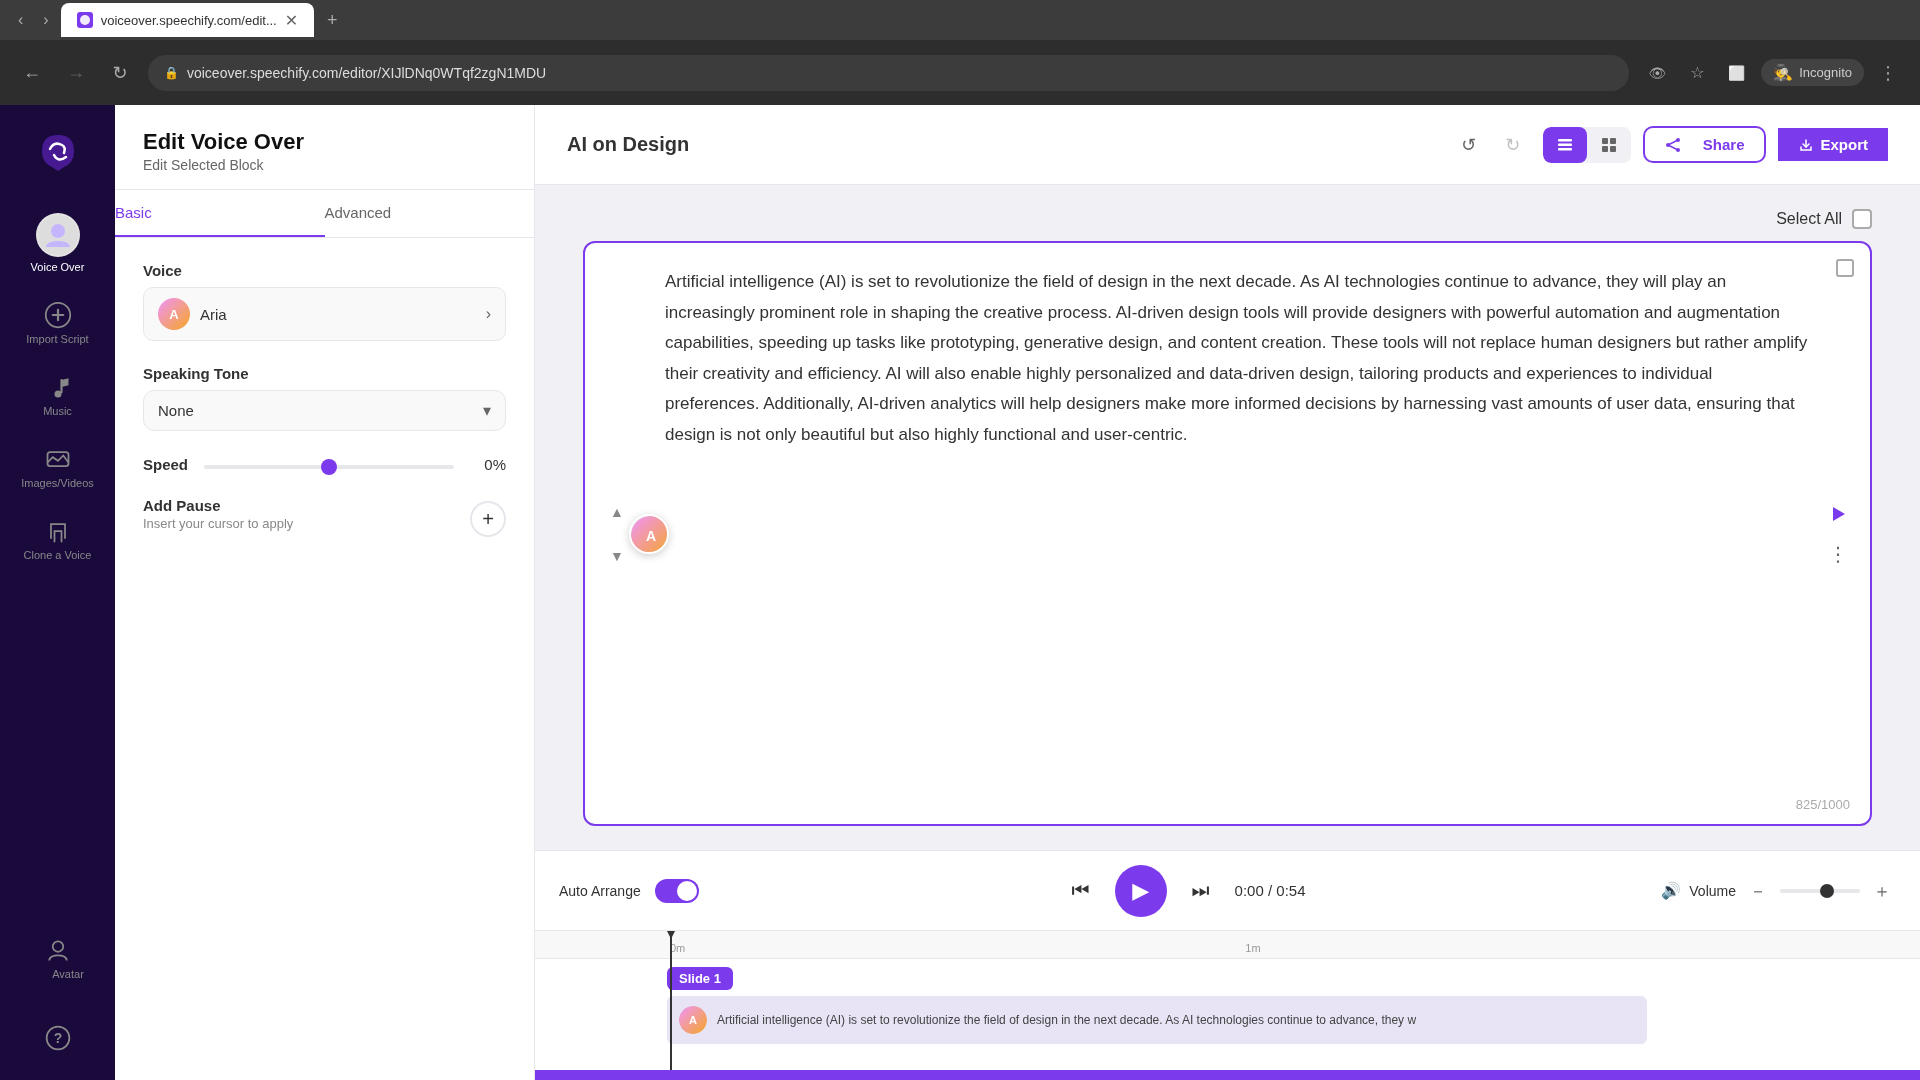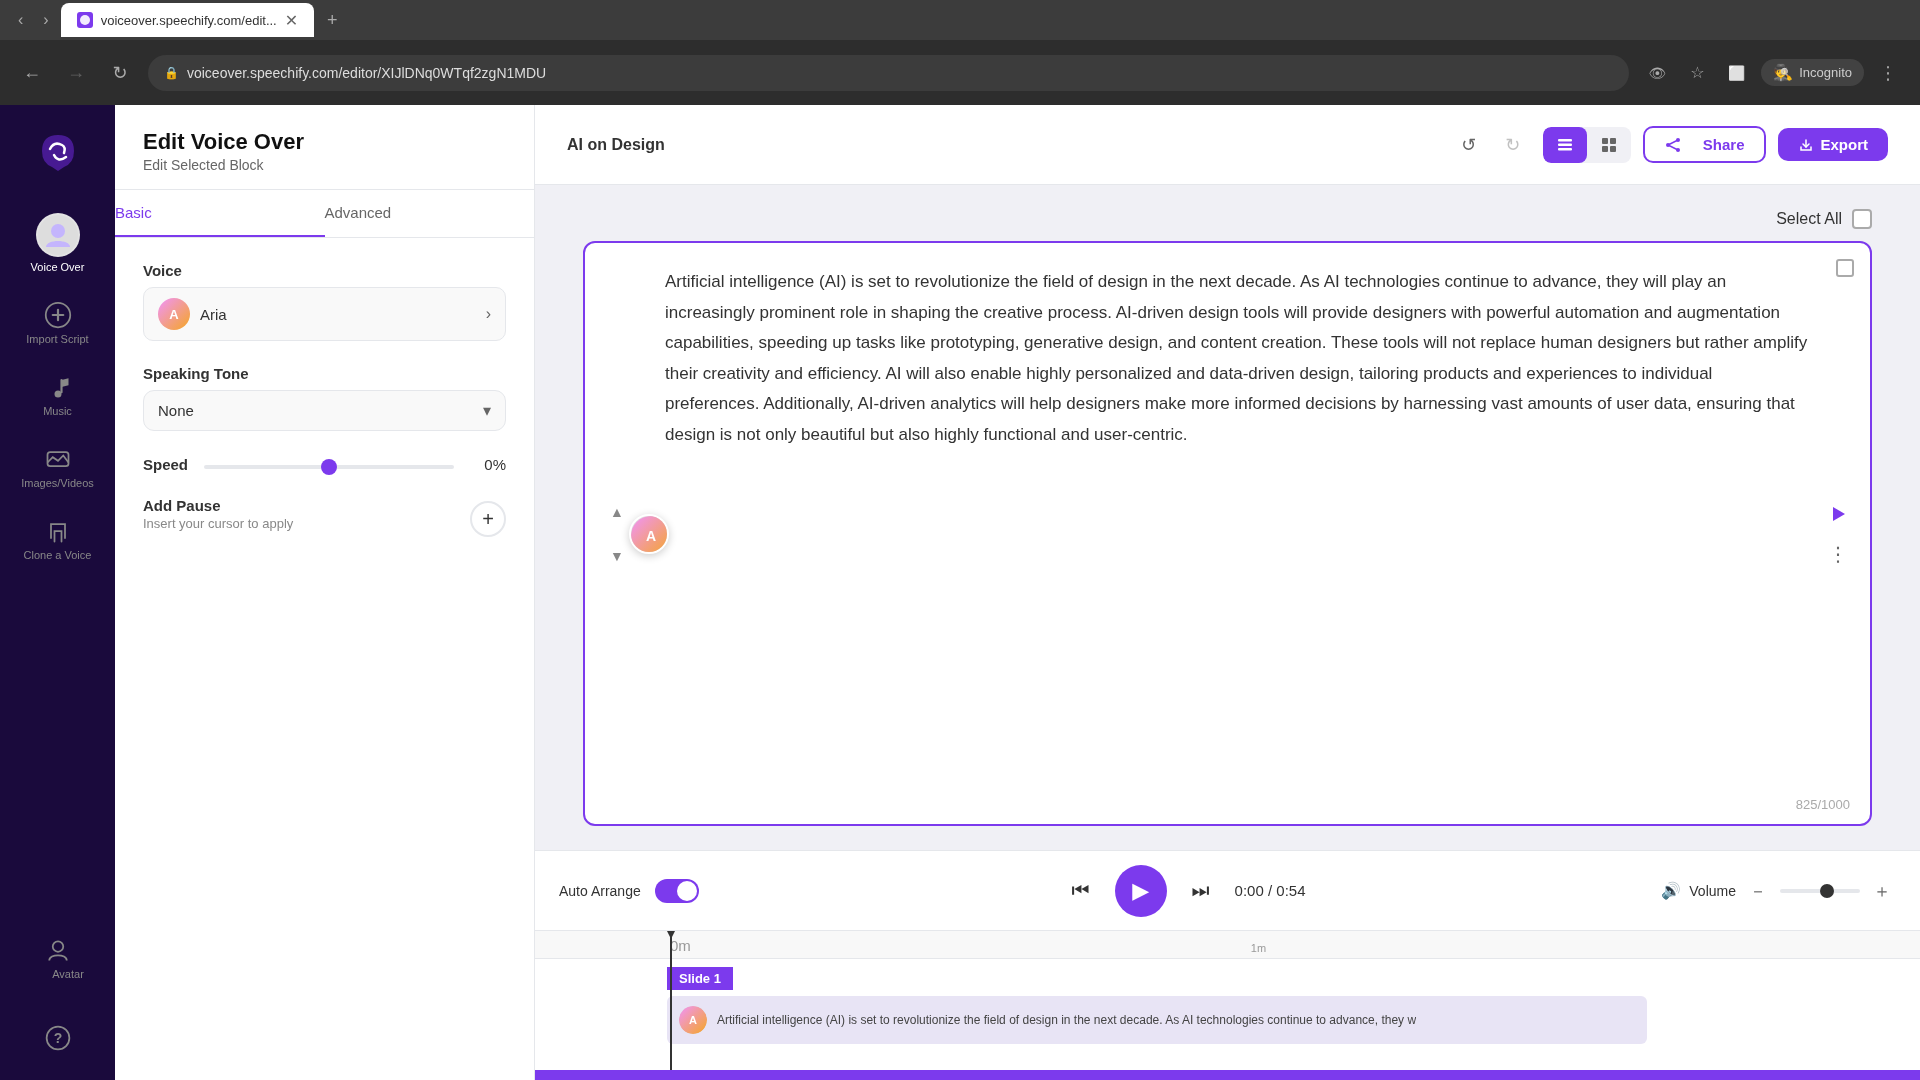--- a/index.html
+++ b/index.html
@@ -57,29 +57,29 @@
     .speed-slider::-webkit-slider-thumb { appearance: none; width: 16px; height: 16px; background: #7c3aed; border-radius: 50%; cursor: pointer; }
     .speed-value { font-size: 15px; color: #333; width: 36px; text-align: right; }
     .add-pause-row { display: flex; align-items: flex-start; justify-content: space-between; }
     .add-pause-info .pause-title { font-size: 15px; font-weight: 600; color: #333; }
     .add-pause-info .pause-desc { font-size: 13px; color: #888; margin-top: 2px; }
     .add-pause-btn { width: 36px; height: 36px; border-radius: 50%; border: 2px solid #e5e7eb; background: #fff; display: flex; align-items: center; justify-content: center; cursor: pointer; font-size: 20px; color: #333; margin-top: 4px; }
 
     
     .main-content { flex: 1; background: #f0f0f5; display: flex; flex-direction: column; overflow: hidden; }
     .main-header { background: #fff; padding: 0 32px; height: 80px; display: flex; align-items: center; justify-content: space-between; border-bottom: 1px solid #e5e7eb; }
-    .project-title { font-size: 16px; font-weight: 700; color: #333; }
+    .project-title { font-size: 20px; font-weight: 700; color: #333; }
     .header-actions { display: flex; align-items: center; gap: 12px; }
     .undo-redo { display: flex; gap: 8px; }
     .icon-btn { width: 36px; height: 36px; display: flex; align-items: center; justify-content: center; border-radius: 8px; cursor: pointer; background: transparent; border: none; color: #666; font-size: 18px; }
     .view-btns { display: flex; background: #f0f0f5; border-radius: 8px; overflow: hidden; }
     .view-btn { width: 44px; height: 36px; display: flex; align-items: center; justify-content: center; cursor: pointer; color: #666; font-size: 16px; }
     .view-btn.active { background: #7c3aed; color: #fff; border-radius: 8px; }
     .share-btn { display: flex; align-items: center; gap: 22px; padding: 8px 20px; border-radius: 10px; border: 2px solid #7c3aed; background: #fff; color: #7c3aed; font-size: 15px; font-weight: 600; cursor: pointer; }
-    .export-btn { display: flex; align-items: center; gap: 6px; padding: 8px 20px; border-radius: 10px; background: #7c3aed; color: #fff; font-size: 15px; font-weight: 600; cursor: pointer; border: none; }
+    .export-btn { display: flex; align-items: center; gap: 6px; padding: 8px 20px; border-radius: 0; background: #7c3aed; color: #fff; font-size: 15px; font-weight: 600; cursor: pointer; border: none; }
 
     
     .content-area { flex: 1; padding: 24px 48px; display: flex; flex-direction: column; overflow: hidden; }
     .select-all-row { display: flex; justify-content: flex-end; align-items: center; gap: 10px; margin-bottom: 12px; }
     .select-all-text { font-size: 16px; color: #333; font-weight: 500; }
     .select-checkbox { width: 20px; height: 20px; border: 2px solid #aaa; border-radius: 4px; background: #fff; cursor: pointer; }
 
     
     .text-block { background: #fff; border: 2px solid #7c3aed; border-radius: 12px; padding: 24px 60px 24px 80px; position: relative; flex: 1; min-height: 0; overflow: hidden; }
     .text-content { font-size: 17px; line-height: 1.8; color: #333; }
@@ -108,21 +108,21 @@
     .volume-slider::-webkit-slider-thumb { appearance: none; width: 14px; height: 14px; background: #333; border-radius: 50%; }
     .zoom-controls { display: flex; align-items: center; gap: 4px; }
     .zoom-btn { background: none; border: none; cursor: pointer; color: #666; font-size: 18px; width: 28px; height: 28px; display: flex; align-items: center; justify-content: center; }
 
     
     .timeline { background: #fff; height: 140px; border-top: 1px solid #e5e7eb; position: relative; overflow: hidden; }
     .timeline-ruler { height: 28px; background: #f8f8f8; border-bottom: 1px solid #e5e7eb; display: flex; align-items: flex-end; padding-bottom: 4px; padding-left: 135px; }
     .timeline-content { padding: 8px 8px 8px 132px; }
     .timeline-playhead { position: absolute; top: 0; left: 135px; width: 2px; height: 100%; background: #333; z-index: 10; }
     .timeline-playhead-arrow { position: absolute; top: 0; left: 132px; width: 0; height: 0; border-left: 4px solid transparent; border-right: 4px solid transparent; border-top: 8px solid #333; }
-    .slide-label { background: #7c3aed; color: #fff; padding: 4px 12px; border-radius: 0; font-size: 13px; font-weight: 600; display: inline-block; margin-bottom: 6px; }
+    .slide-label { background: #7c3aed; color: #fff; padding: 4px 12px; border-radius: 6px; font-size: 13px; font-weight: 600; display: inline-block; margin-bottom: 6px; }
     .timeline-track { background: #e8e4f5; border-radius: 6px; padding: 8px 12px; display: flex; align-items: center; gap: 10px; height: 48px; overflow: hidden; width: 980px; }
     .track-avatar { width: 28px; height: 28px; border-radius: 50%; background: #ddd; flex-shrink: 0; overflow: hidden; }
     .track-text { font-size: 12px; color: #444; white-space: nowrap; overflow: hidden; text-overflow: ellipsis; }
 
     
     .purple-bar { height: 10px; background: #7c3aed; }
 
     
     .aria-avatar { width: 32px; height: 32px; border-radius: 50%; background: linear-gradient(135deg, #f093fb, #f5a623); display: flex; align-items: center; justify-content: center; font-size: 13px; font-weight: 700; color: #fff; overflow: hidden; }
 
@@ -404,21 +404,21 @@
         <div class="zoom-controls">
           <button class="zoom-btn">－</button>
         </div>
         <input type="range" class="volume-slider" min="0" max="100" value="60" style="">
         <button class="zoom-btn">＋</button>
       </div>
     </div>
 
     <div class="timeline">
       <div class="timeline-ruler">
-        <span style="font-size:15px;color:#999;margin-right:560px;">0m</span>
+        <span style="font-size:11px;color:#999;margin-right:560px;">0m</span>
         <span style="font-size:11px;color:#999;">1m</span>
       </div>
       <div class="timeline-playhead-arrow"></div>
       <div class="timeline-playhead"></div>
       <div class="timeline-content">
         <div>
           <span class="slide-label">Slide 1</span>
         </div>
         <div class="timeline-track">
           <div class="track-avatar">

